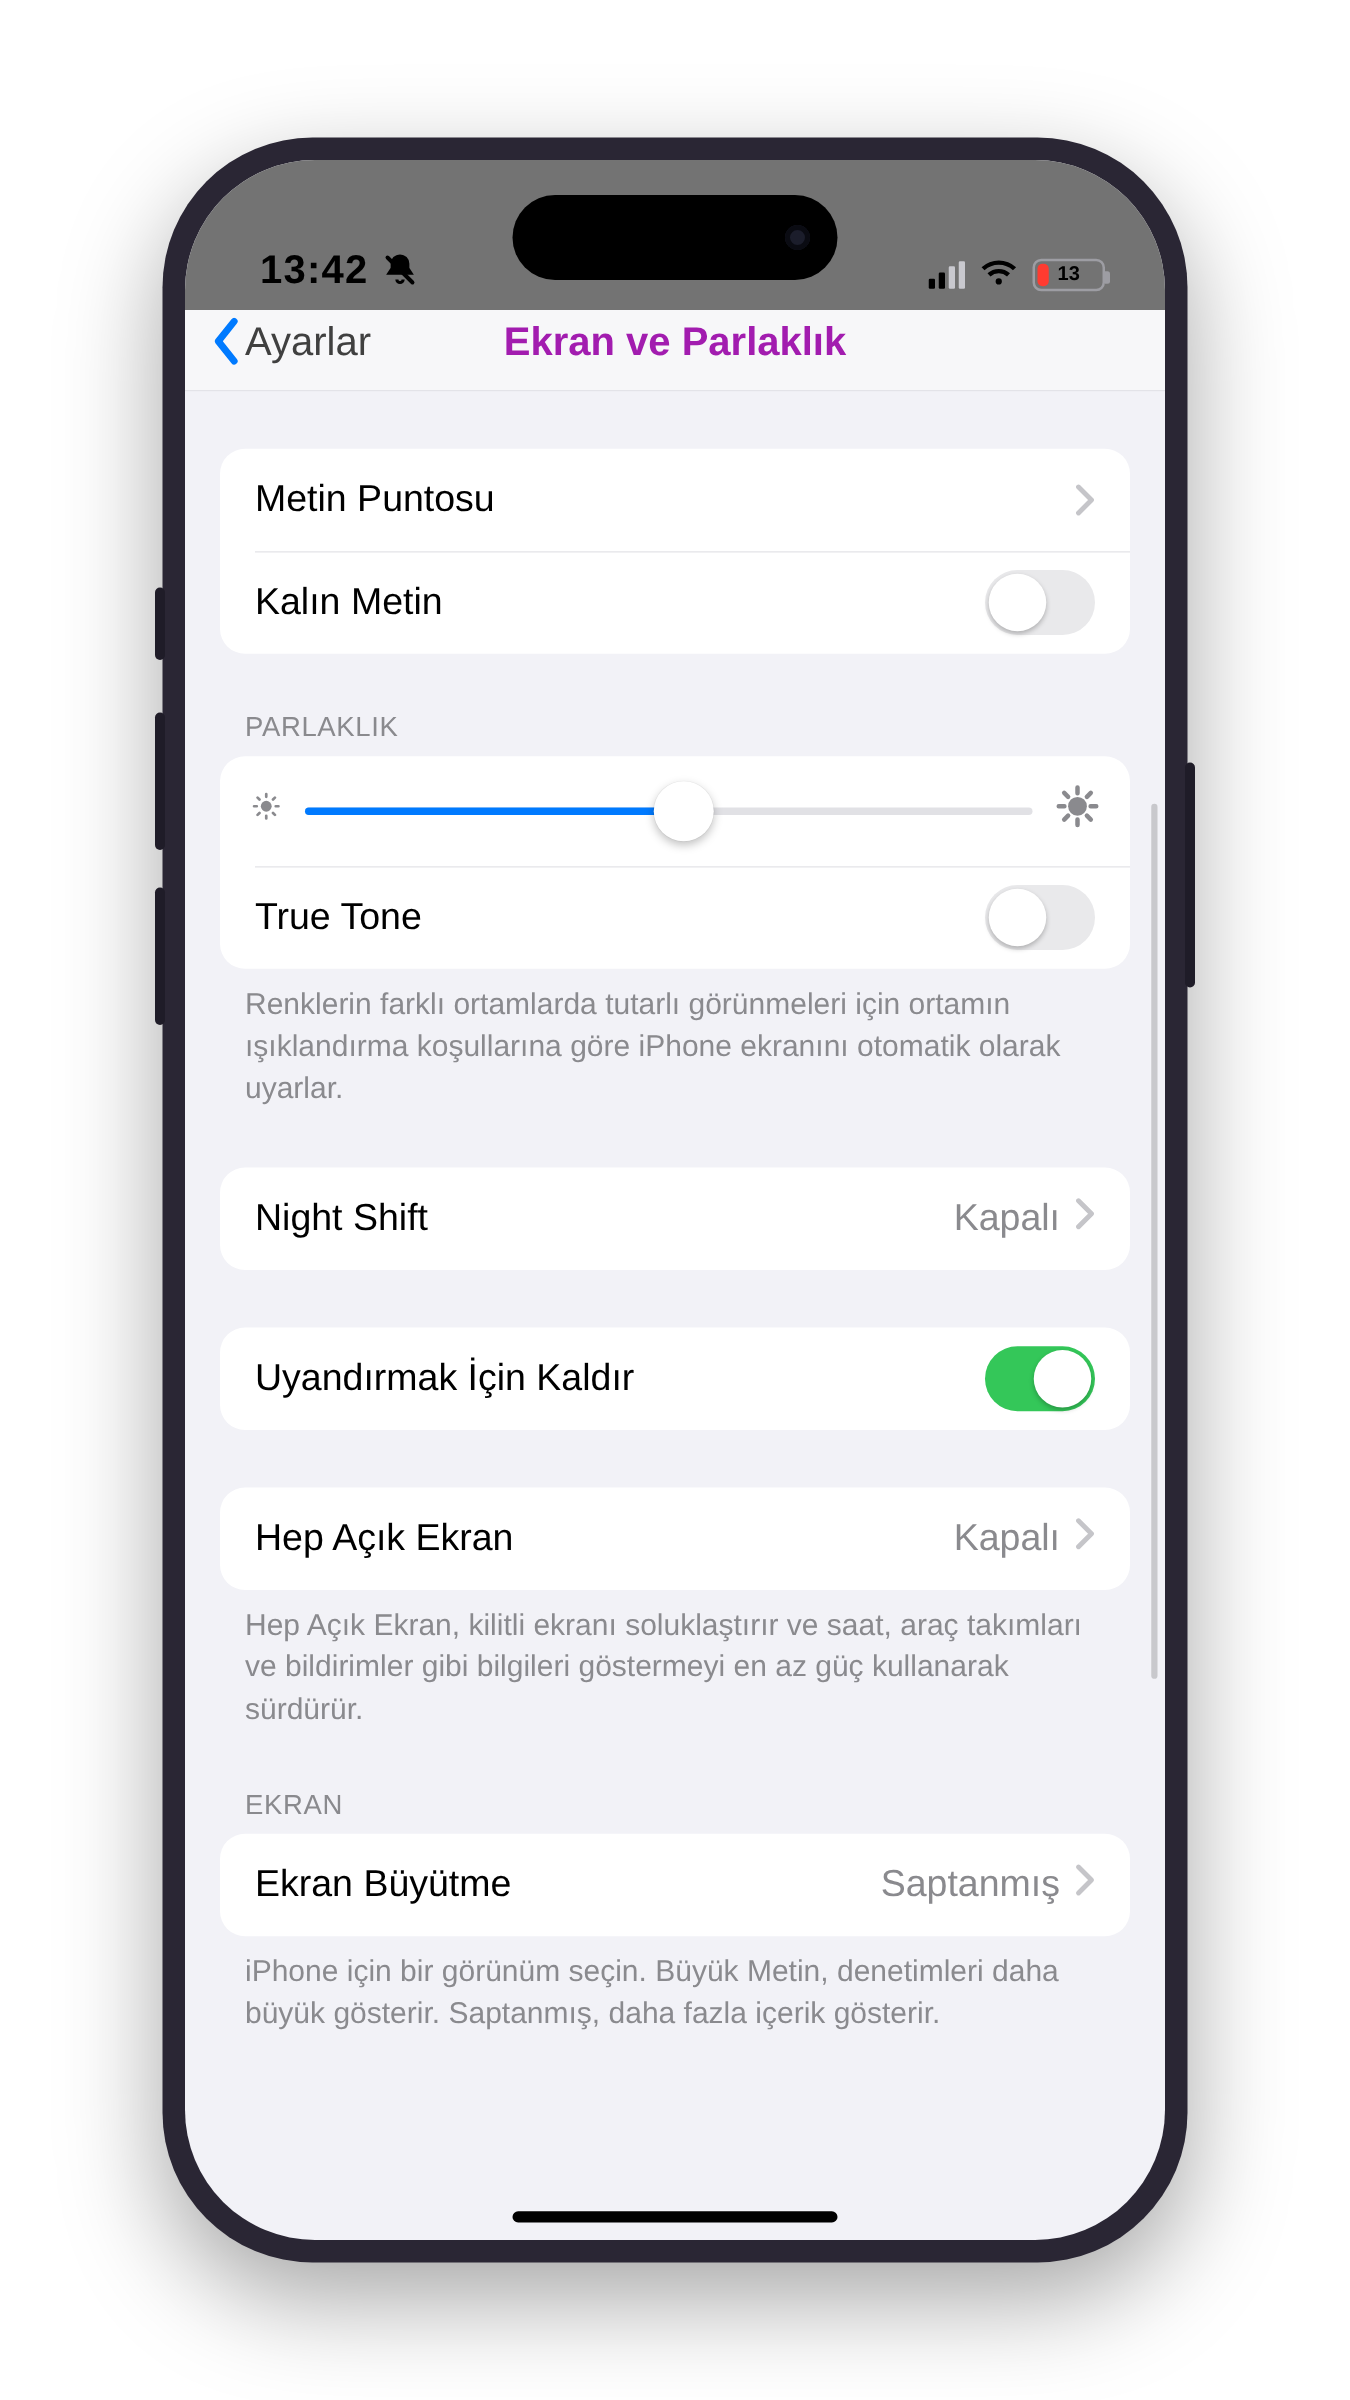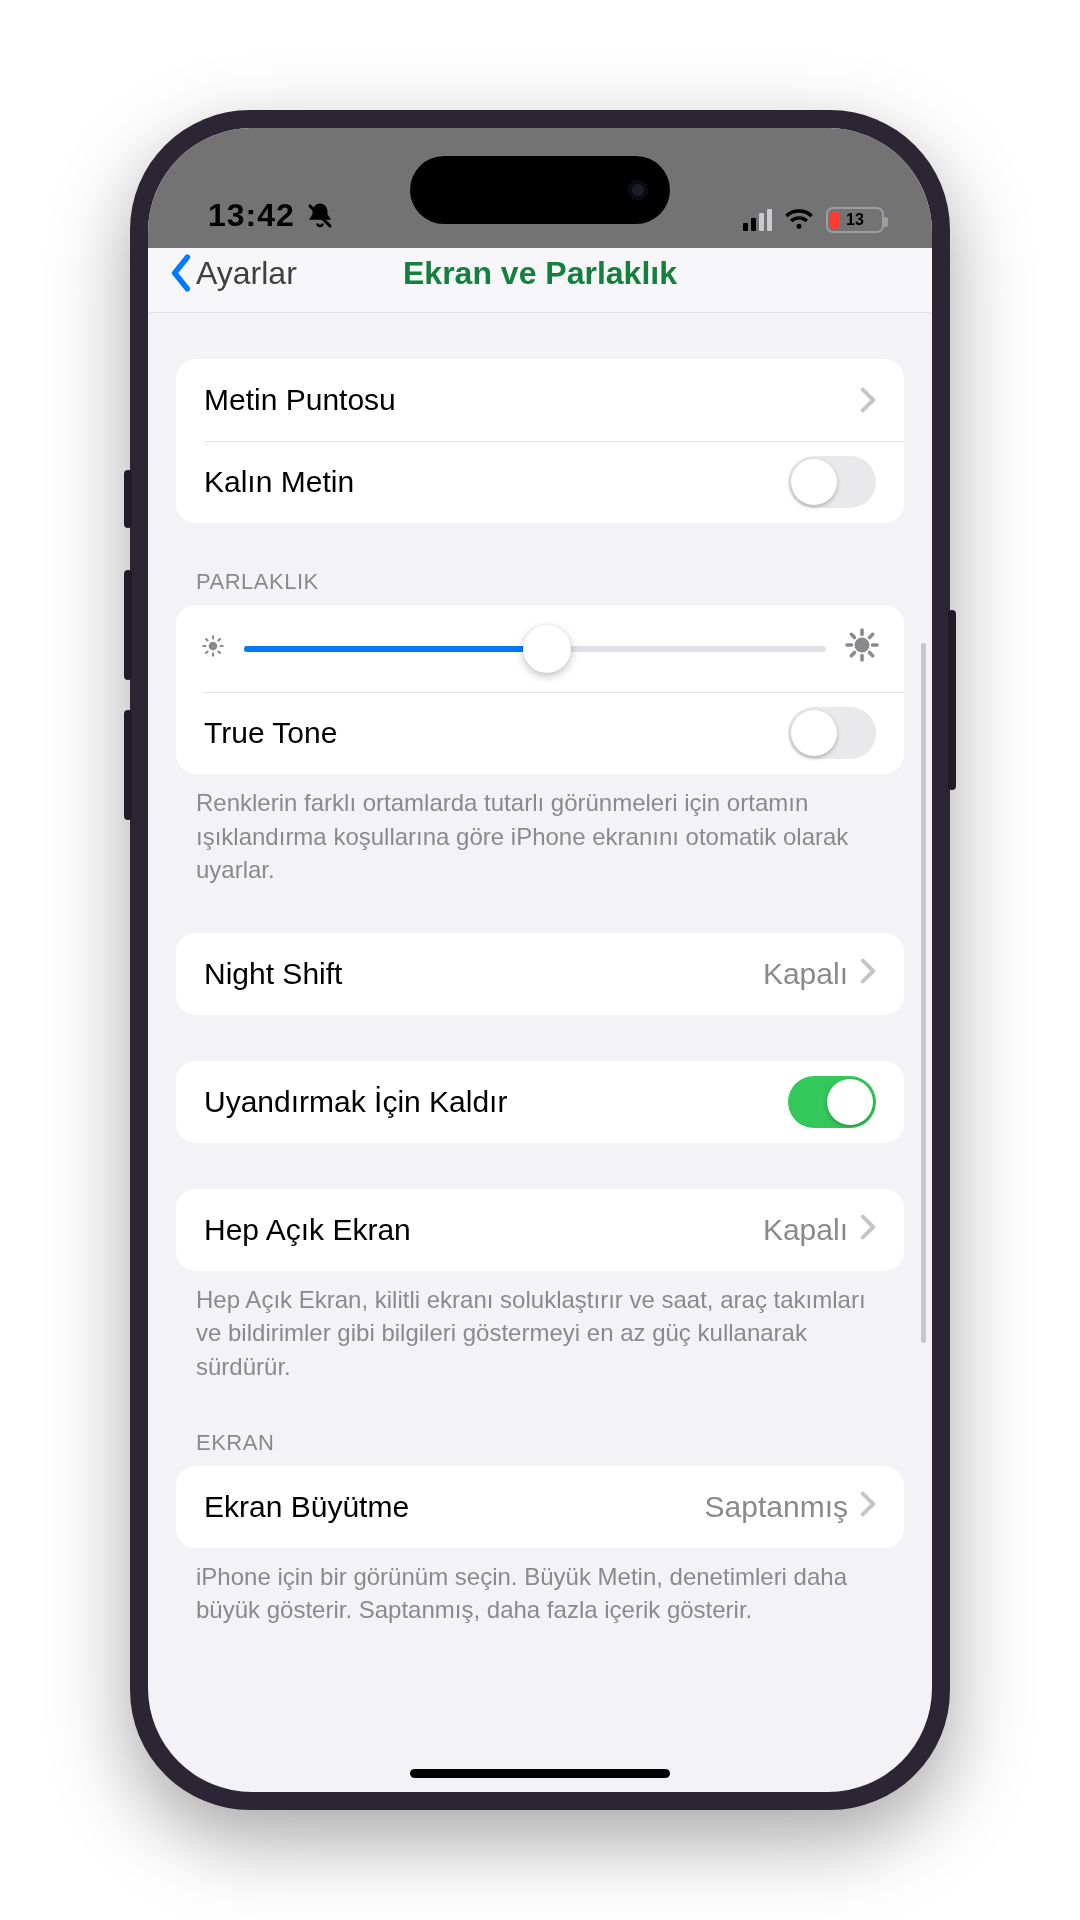--- a/index.html
+++ b/index.html
@@ -83,21 +83,21 @@
     background:#f7f7f9;
     border-bottom:1px solid #e3e3e8;
     padding: 6px 20px 20px;
     display:flex; align-items:center;
     position:relative;
   }
   .back { display:flex; align-items:flex-end; gap:2px; color:#404040; font-size:32px; }
   .back svg{ width:26px; height:38px; }
   .nav-title {
     position:absolute; left:0; right:0; text-align:center;
-    font-size:32px; font-weight:600; color:#15803d;
+    font-size:32px; font-weight:600; color:#a21caf;
   }
 
   
   .content {
     flex:1; overflow:hidden;
     padding: 0 28px;
     position:relative;
   }
   .scroll-indicator{
     position:absolute; right:6px; top:330px; width:5px; height:700px;

